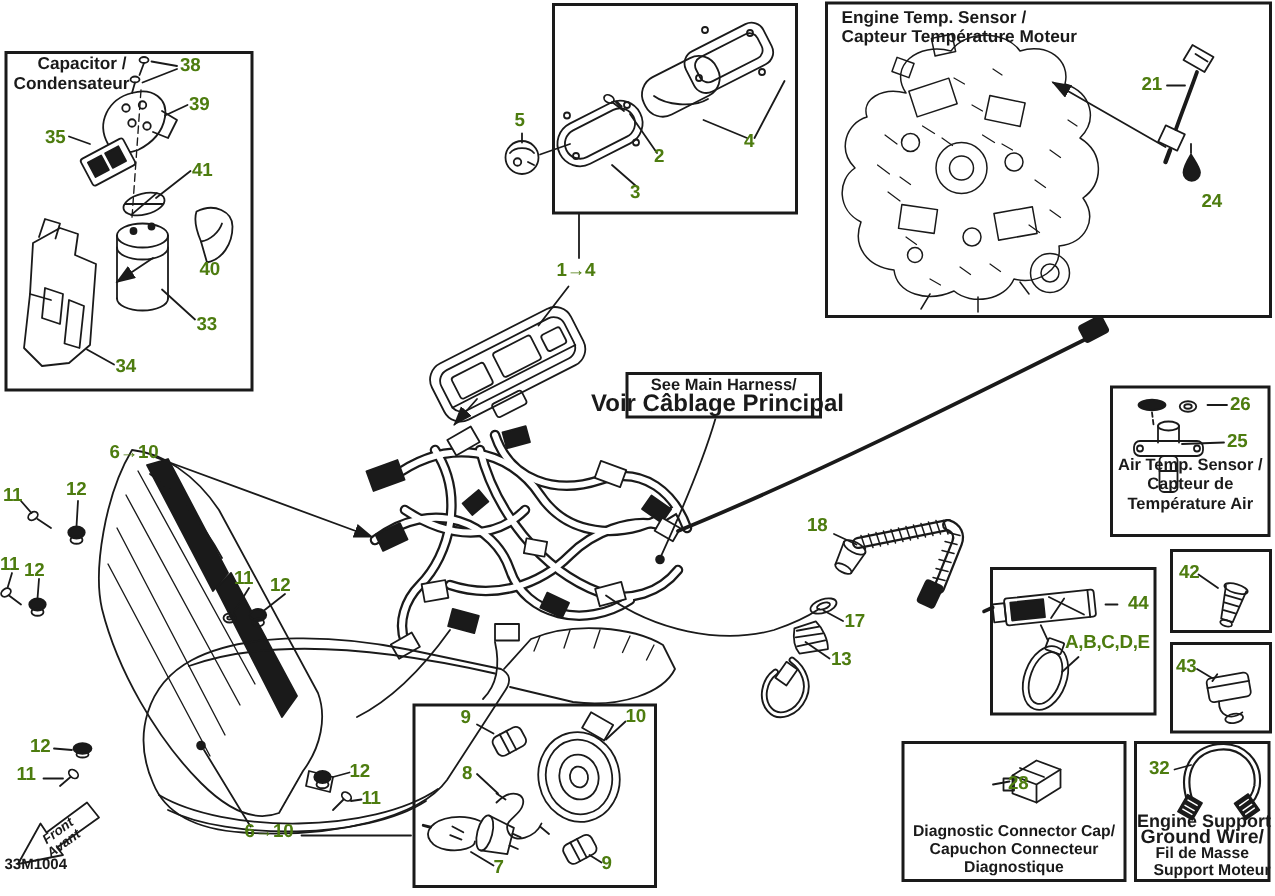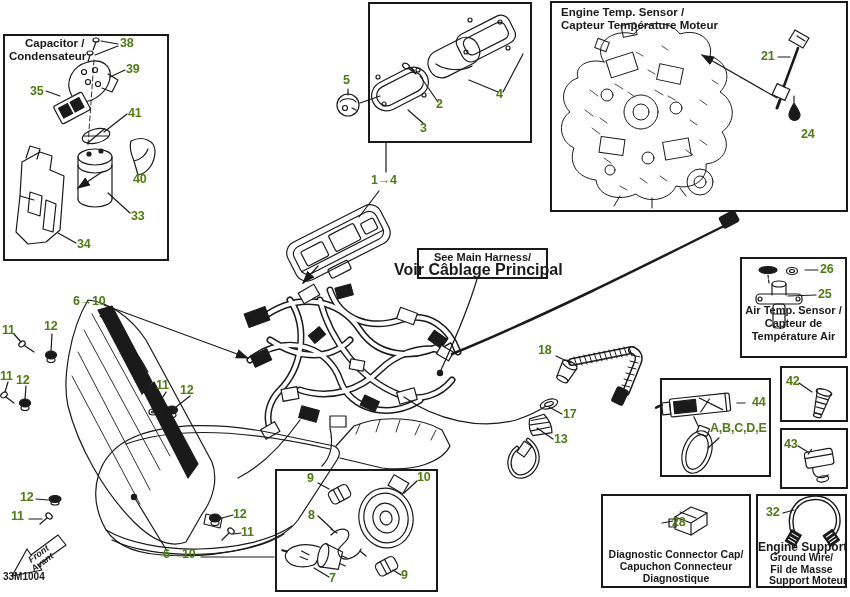--- a/index.html
+++ b/index.html
@@ -440,21 +440,21 @@
 
 <div class="tline tcenter" style="left:741px;top:304px;width:105px;font-size:11px;">Air Temp. Sensor /</div>
 <div class="tline tcenter" style="left:741px;top:317px;width:105px;font-size:11px;text-align:center;">Capteur de</div>
 <div class="tline tcenter" style="left:741px;top:330px;width:105px;font-size:11px;">Température Air</div>
 
 <div class="tline tcenter" style="left:603px;top:548px;width:146px;font-size:10.5px;">Diagnostic Connector Cap/</div>
 <div class="tline tcenter" style="left:603px;top:560px;width:146px;font-size:10.5px;">Capuchon Connecteur</div>
 <div class="tline tcenter" style="left:603px;top:572px;width:146px;font-size:10.5px;">Diagnostique</div>
 
 <div class="tline tcenter" style="left:758px;top:541px;width:87px;font-size:12px;">Engine Support</div>
-<div class="tline tcenter" style="left:758px;top:552px;width:87px;font-size:10px;">Ground Wire/</div>
+<div class="tline tcenter" style="left:758px;top:552px;width:87px;font-size:13px;">Ground Wire/</div>
 <div class="tline tcenter" style="left:758px;top:563px;width:87px;font-size:10.5px;">Fil de Masse</div>
 <div class="tline tcenter" style="left:758px;top:574px;width:100px;font-size:10.5px;">Support Moteur</div>
 
 <div class="drawnum">33M1004</div>
 
 <div id="labels">
       <div class="part-label" style="left: 120px; top: 37px;">38</div>
       <div class="part-label" style="left: 126px; top: 63px;">39</div>
       <div class="part-label" style="left: 30px; top: 85px;">35</div>
       <div class="part-label" style="left: 128px; top: 107px;">41</div>

